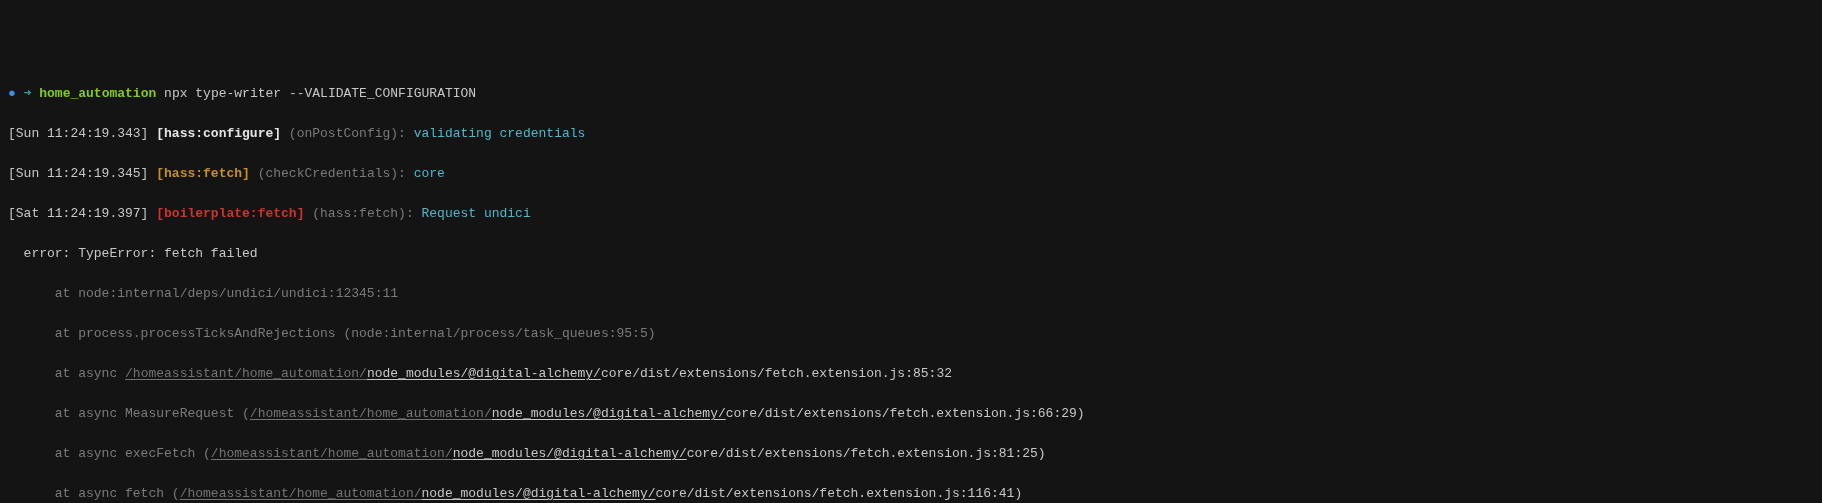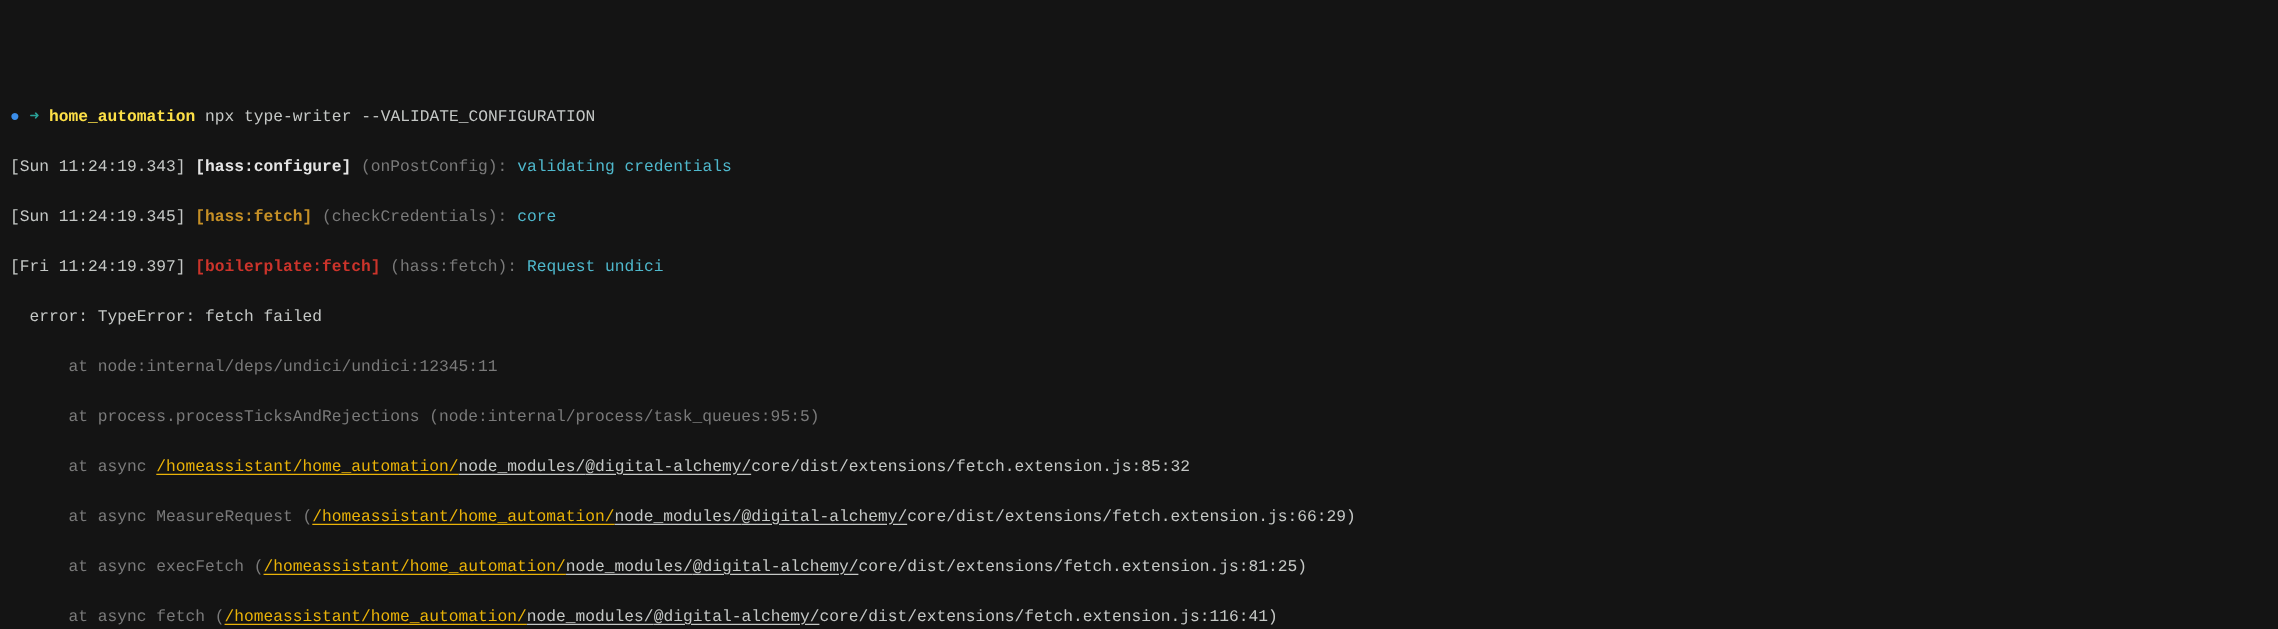--- a/index.html
+++ b/index.html
@@ -8,40 +8,40 @@
     color: #c5c8c6;
     font-family: "Consolas","Menlo","Monaco","Liberation Mono",monospace;
     font-size: 13px;
     line-height: 20px;
     padding: 4px 8px 8px 8px;
     white-space: pre;
     overflow-x: auto;
   }
   .line { white-space: pre; }
   .cyan   { color: #4fb8cc; }
-  .cyan-b { color: #fde047; font-weight: bold; }
+  .cyan-b { color: #84cc16; font-weight: bold; }
   .green-b{ color: #e5e5e5; font-weight: bold; }
   .amber-b{ color: #c69026; font-weight: bold; }
   .red-b  { color: #cc342b; font-weight: bold; margin-top: 36px; }
   .gray   { color: #7a7a7a; }
   .norm   { color: #c5c8c6; }
   .link   { color: #c5c8c6; text-decoration: underline; text-underline-offset: 2px; }
-  .link-g { color: #eab308; text-decoration: underline; text-underline-offset: 2px; }
+  .link-g { color: #737373; text-decoration: underline; text-underline-offset: 2px; }
   .prompt-dot   { color: #3b8eea; }
   .prompt-arrow { color: #2aa198; font-weight: bold; }
 </style>
 </head>
 <body>
 
 
 
 <div class="line"><span class="prompt-dot">●</span> <span class="prompt-arrow">➜</span><span class="cyan-b"> home_automation</span><span class="norm"> npx type-writer --VALIDATE_CONFIGURATION</span></div>
 <div class="line"><span class="norm">[Sun 11:24:19.343]</span><span class="green-b"> [hass:configure]</span><span class="gray"> (onPostConfig)</span><span class="gray">:</span><span class="cyan"> validating credentials</span></div>
 <div class="line"><span class="norm">[Sun 11:24:19.345]</span><span class="amber-b"> [hass:fetch]</span><span class="gray"> (checkCredentials)</span><span class="gray">:</span><span class="cyan"> core</span></div>
-<div class="line"><span class="norm">[Fri 11:24:19.397]</span><span class="red-b"> [boilerplate:fetch]</span><span class="gray"> (hass:fetch)</span><span class="gray">:</span><span class="cyan"> Request undici</span></div>
+<div class="line"><span class="norm">[Sat 11:24:19.397]</span><span class="red-b"> [boilerplate:fetch]</span><span class="gray"> (hass:fetch)</span><span class="gray">:</span><span class="cyan"> Request undici</span></div>
 <div class="line norm">  error: TypeError: fetch failed</div>
 <div class="line gray">      at node:internal/deps/undici/undici:12345:11</div>
 <div class="line gray">      at process.processTicksAndRejections (node:internal/process/task_queues:95:5)</div>
 <div class="line"><span class="gray">      at async </span><span class="link-g">/homeassistant/home_automation/</span><span class="link">node_modules/</span><span class="link">@digital-alchemy/</span><span class="norm">core/dist/extensions/fetch.extension.js:85:32</span></div>
 <div class="line"><span class="gray">      at async MeasureRequest (</span><span class="link-g">/homeassistant/home_automation/</span><span class="link">node_modules/</span><span class="link">@digital-alchemy/</span><span class="norm">core/dist/extensions/fetch.extension.js:66:29)</span></div>
 <div class="line"><span class="gray">      at async execFetch (</span><span class="link-g">/homeassistant/home_automation/</span><span class="link">node_modules/</span><span class="link">@digital-alchemy/</span><span class="norm">core/dist/extensions/fetch.extension.js:81:25)</span></div>
 <div class="line"><span class="gray">      at async fetch (</span><span class="link-g">/homeassistant/home_automation/</span><span class="link">node_modules/</span><span class="link">@digital-alchemy/</span><span class="norm">core/dist/extensions/fetch.extension.js:116:41)</span></div>
 
 
 

